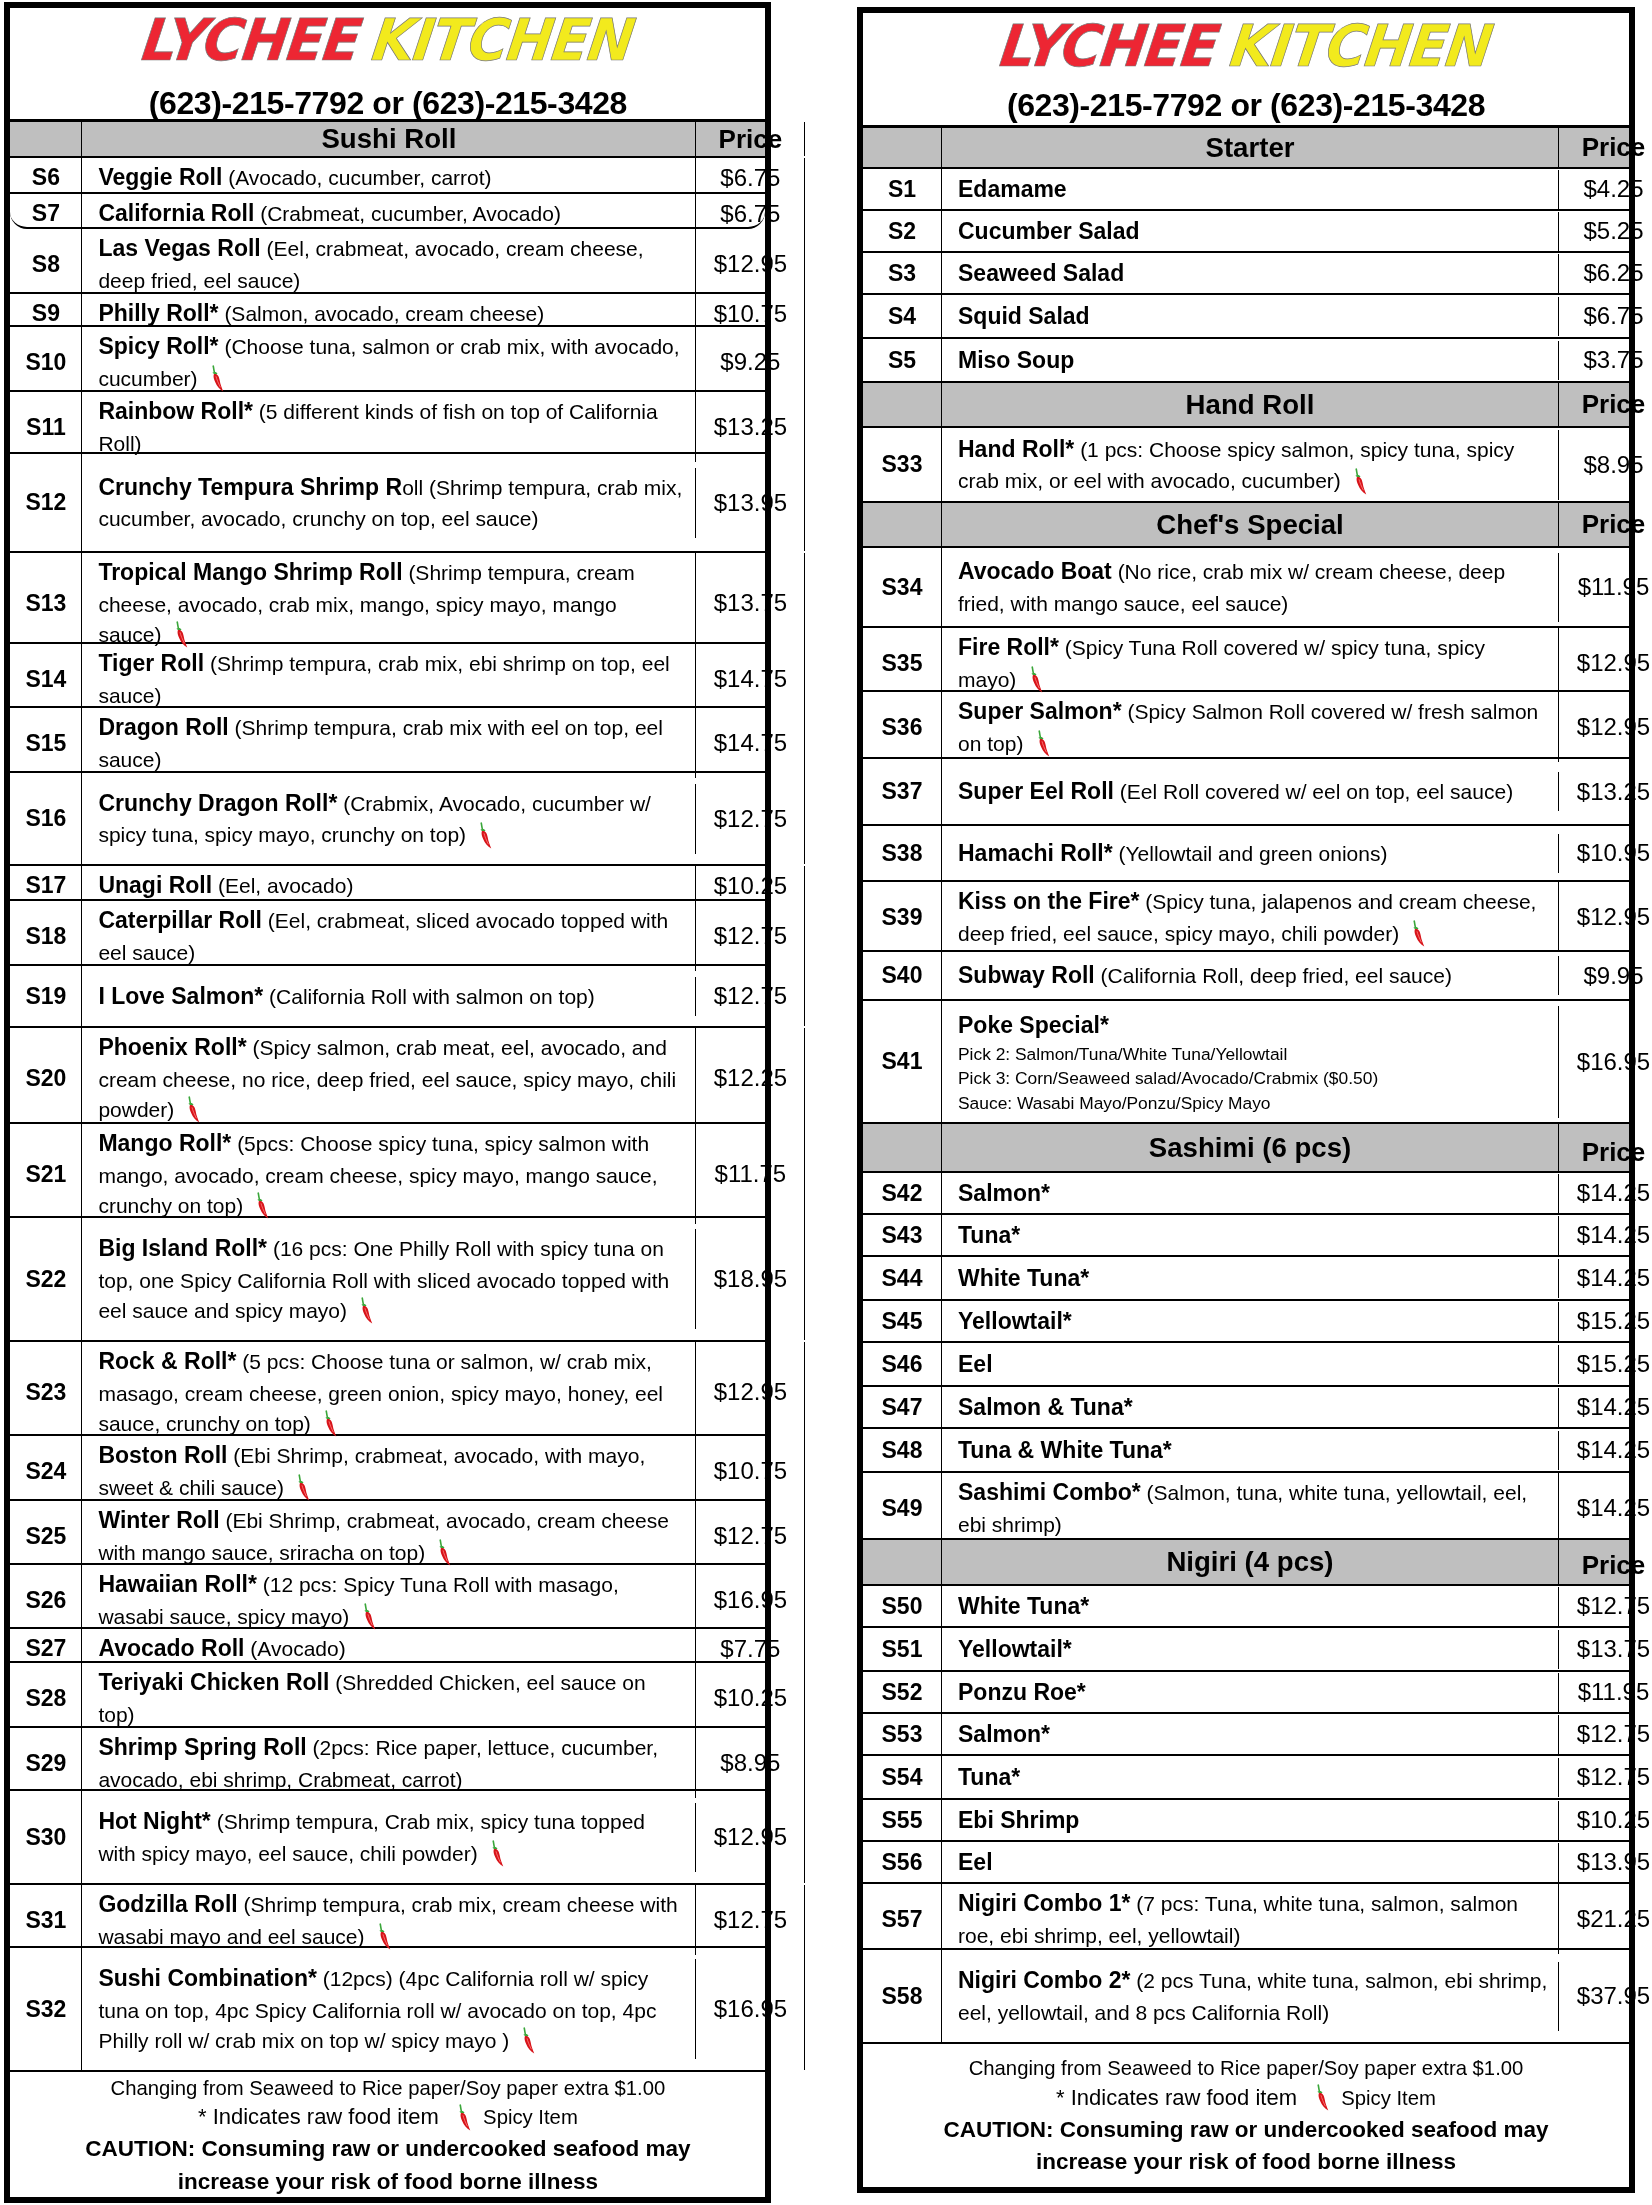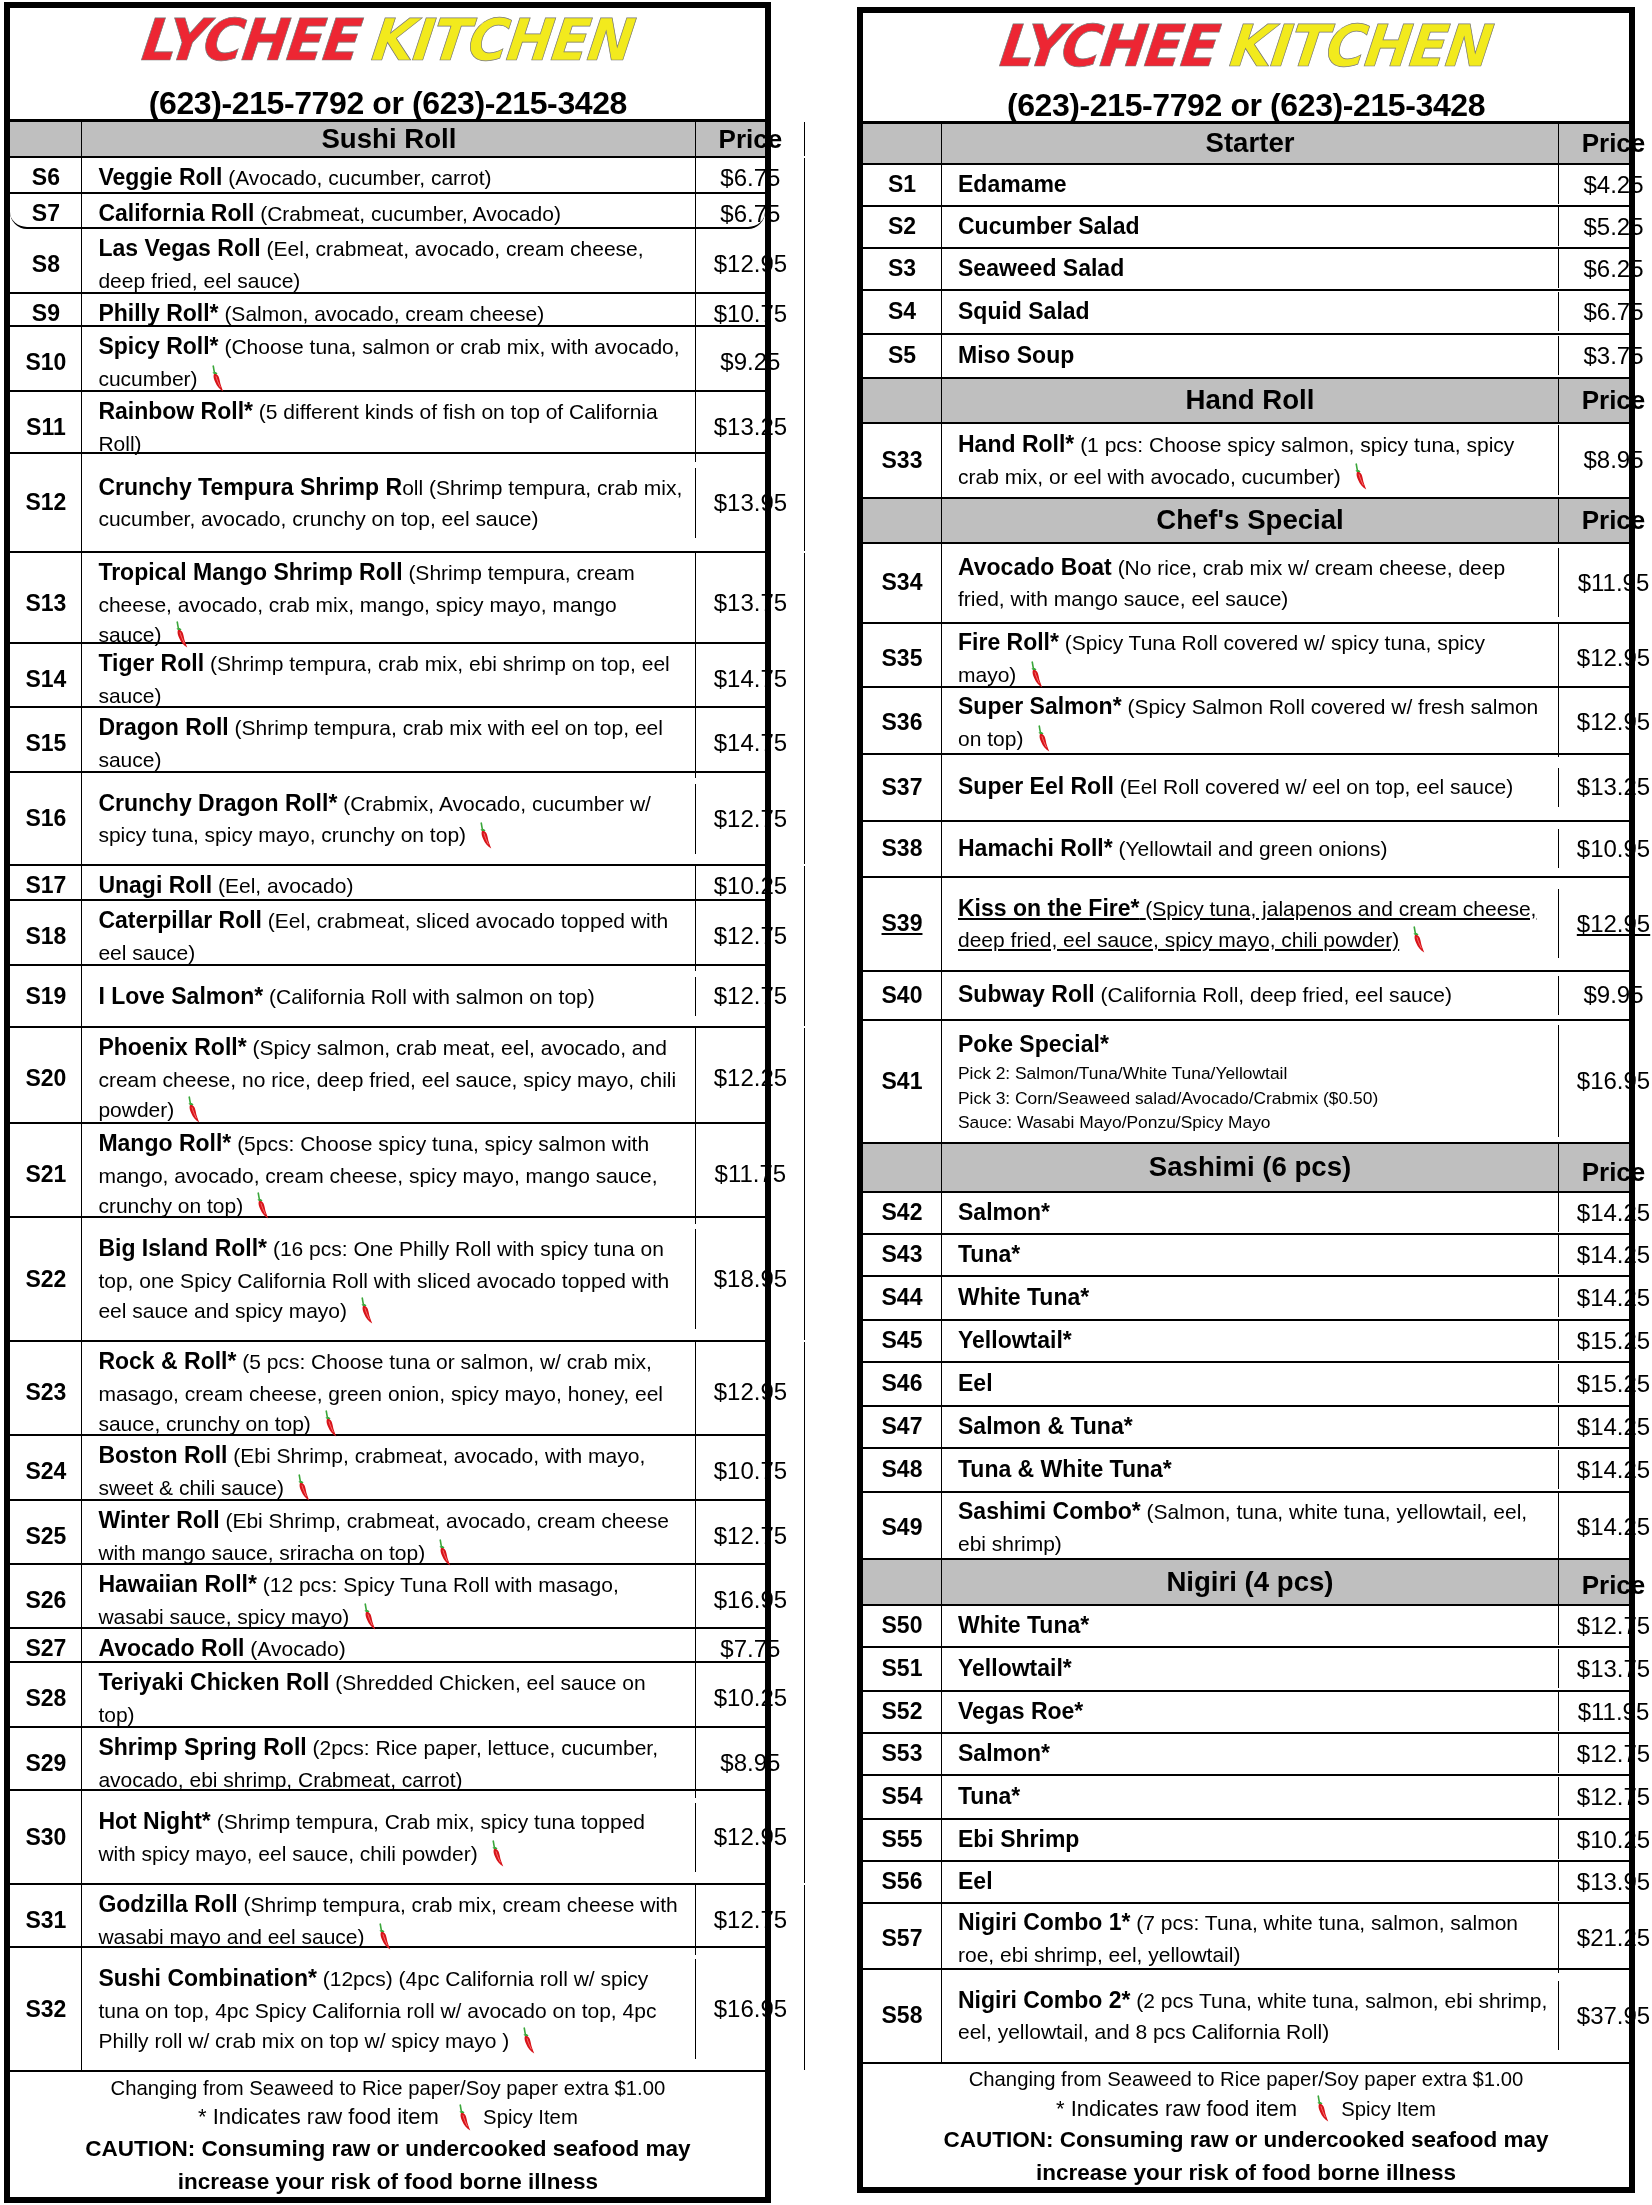--- a/index.html
+++ b/index.html
@@ -433,21 +433,21 @@
         <div class="desc"><span class="name">Super Eel Roll</span> <span>(Eel Roll covered w/ eel on top, eel sauce)</span></div>
         <div class="price">$13.25</div>
         <div></div>
       </div>
       <div class="row" style="height: 56px;">
         <div class="code">S38</div>
         <div class="desc"><span class="name">Hamachi Roll*</span> <span>(Yellowtail and green onions)</span></div>
         <div class="price">$10.95</div>
         <div></div>
       </div>
-      <div class="row" style="height: 94px; text-decoration: underline;">
+      <div class="row" style="height: 70px;">
         <div class="code">S39</div>
         <div class="desc"><span class="name">Kiss on the Fire*</span> <span>(Spicy tuna, jalapenos and cream cheese, deep fried, eel sauce, spicy mayo, chili powder)</span><span class="chili"><svg viewBox="0 0 22 40">
               <path d="M7 2 C8 6 8 9 9 12" stroke="#3aa63a" stroke-width="2.2" fill="none"></path>
               <path d="M6 12 C9 10 12 11 13 13 L11 15 C9 14 8 14 6 12Z" fill="#3aa63a"></path>
               <path d="M8 14 C13 13 15 17 16 22 C17 28 19 33 21 38 C16 35 12 30 10 25 C8 21 7 17 8 14Z" fill="#d7141a"></path>
               <path d="M11 17 C12 21 14 26 17 32" stroke="#ff7a7a" stroke-width="1.2" fill="none"></path>
             </svg></span></div>
         <div class="price">$12.95</div>
         <div></div>
       </div>
@@ -530,21 +530,21 @@
         <div></div>
       </div>
       <div class="row" style="height: 44px;">
         <div class="code">S51</div>
         <div class="desc"><span class="name">Yellowtail*</span></div>
         <div class="price">$13.75</div>
         <div></div>
       </div>
       <div class="row" style="height: 42px;">
         <div class="code">S52</div>
-        <div class="desc"><span class="name">Vegas Roe*</span></div>
+        <div class="desc"><span class="name">Ponzu Roe*</span></div>
         <div class="price">$11.95</div>
         <div></div>
       </div>
       <div class="row" style="height: 42px;">
         <div class="code">S53</div>
         <div class="desc"><span class="name">Salmon*</span></div>
         <div class="price">$12.75</div>
         <div></div>
       </div>
       <div class="row" style="height: 44px;">

